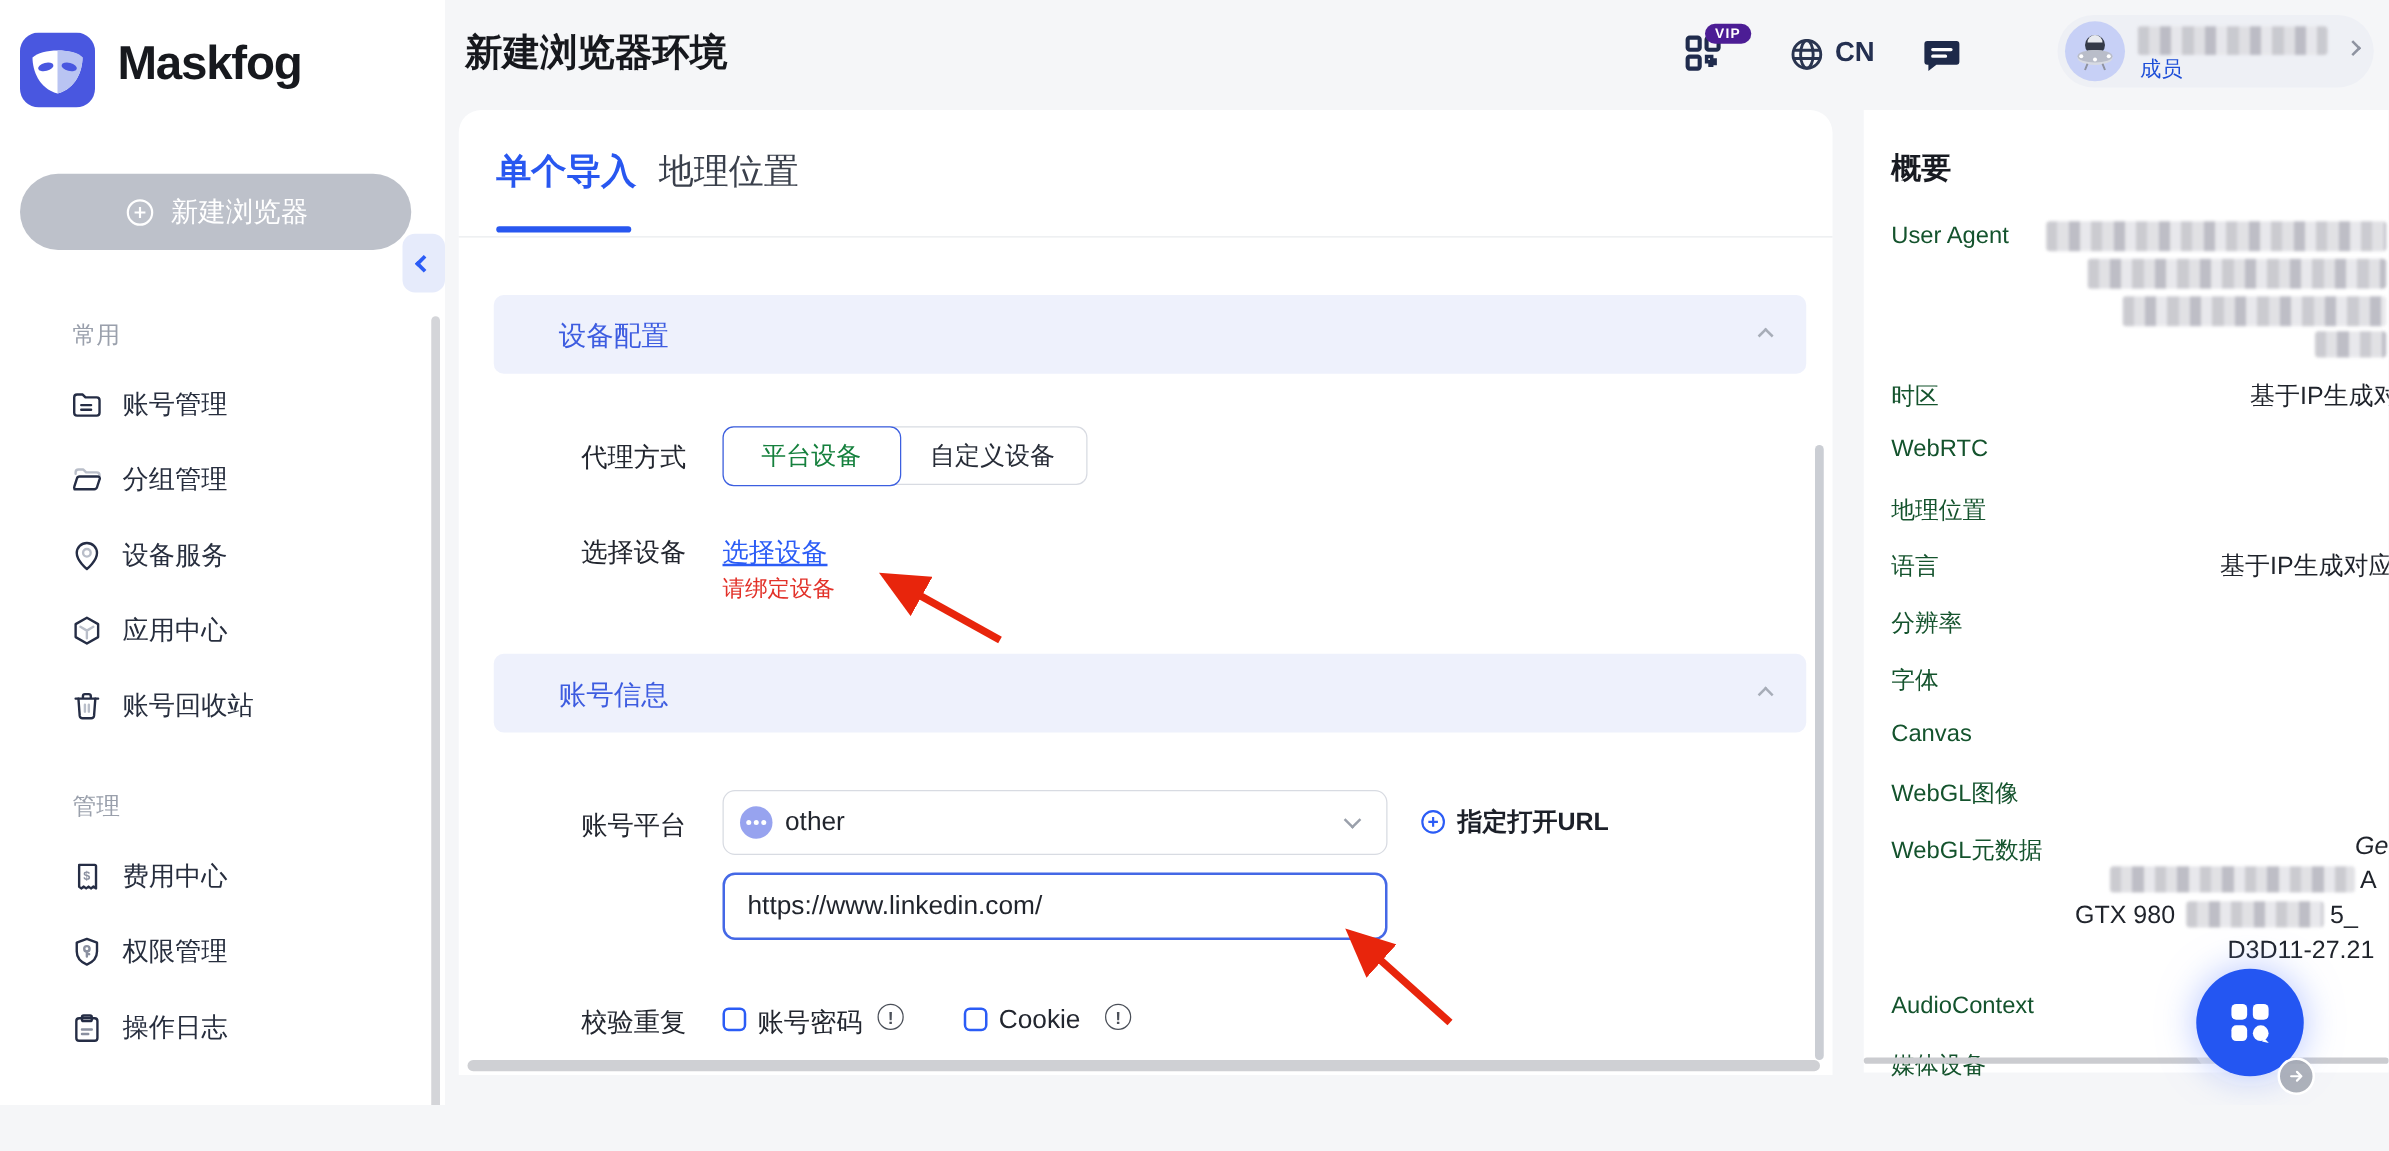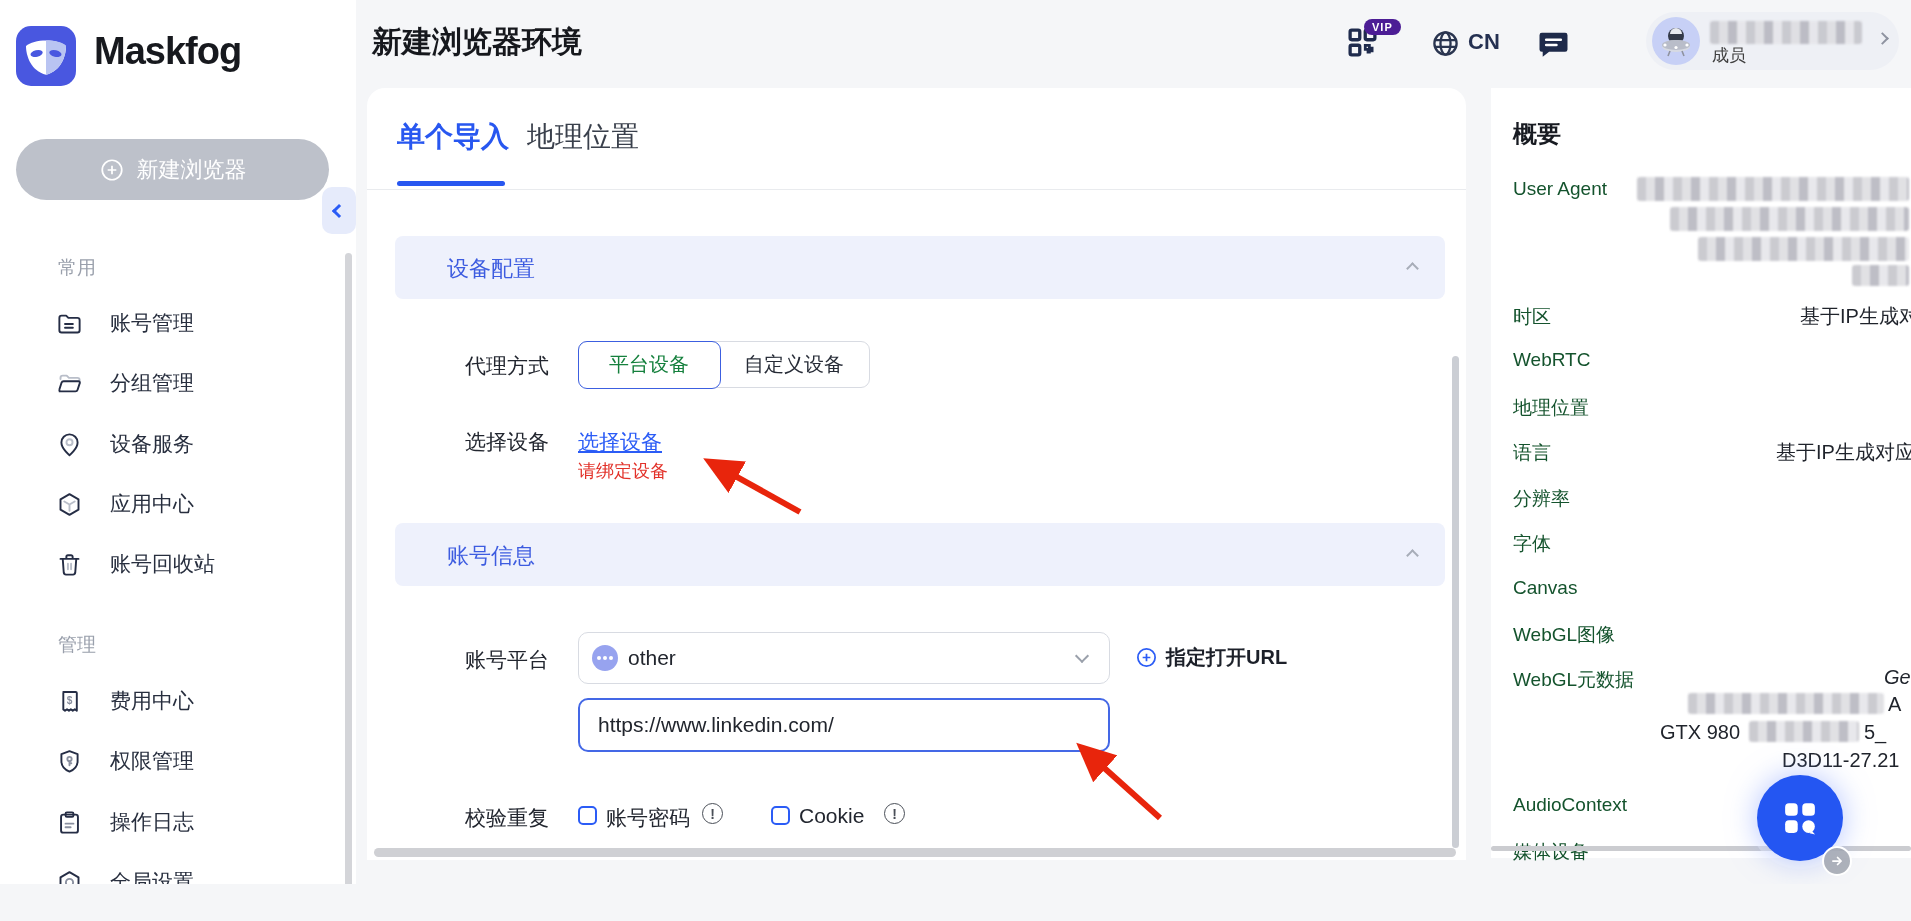--- a/index.html
+++ b/index.html
@@ -12,21 +12,21 @@
   .sidebar { left:0; top:0; width:356px; height:921px; background:#ffffff; }
   .brand-text { left:94px; top:30px; font-size:38px; font-weight:800; color:#17191e; letter-spacing:-1px; }
   .new-btn { left:16px; top:139px; width:313px; height:61px; background:#bdc1ca; border-radius:31px;
              display:flex; align-items:center; justify-content:center; gap:12px; color:#fff;
              font-size:22px; cursor:pointer; border:none; }
   .collapse-tab { left:322px; top:187px; width:34px; height:47px; background:#e6ebfb; border-radius:10px;
                   display:flex; align-items:center; justify-content:center; cursor:pointer; }
   .chev { display:inline-block; width:10px; height:10px; border-left:3px solid #2b5cf6; border-bottom:3px solid #2b5cf6; transform:rotate(45deg); }
   .side-scroll { left:345px; top:253px; width:7px; height:668px; background:#d4d5d9; border-radius:4px; }
   .sec-label { left:58px; font-size:19px; color:#9aa0ac; }
-  .side-item { left:40px; width:300px; height:40px; display:flex; align-items:center; gap:27px; padding-left:16px; cursor:pointer; }
+  .side-item { left:40px; width:300px; height:40px; display:flex; align-items:center; gap:15px; padding-left:16px; cursor:pointer; }
   .side-item svg { width:27px; height:27px; stroke:#252d45; stroke-width:1.7; fill:none; stroke-linecap:round; stroke-linejoin:round; flex:0 0 27px; }
   .side-item .lbl { font-size:21px; color:#272e3e; }
 
   
   .page-title { left:372px; top:22px; font-size:30px; font-weight:800; color:#16181d; }
   .vip-badge { left:1364px; top:19px; background:#4c1d95; color:#fff; font-size:11px; font-weight:700;
                padding:2px 8px; border-radius:9px; letter-spacing:1px; }
   .cn-text { left:1468px; top:29px; font-size:22px; font-weight:700; color:#243051; }
   .avatar-pill { left:1646px; top:12px; width:253px; height:58px; background:#eef0f5; border-radius:29px; cursor:pointer; }
   .avatar-circle { left:1652px; top:17px; width:48px; height:48px; border-radius:50%; background:#c7d0f6; overflow:hidden; }
@@ -175,27 +175,20 @@
     <span class="lbl">权限管理</span>
   </div>
   <div class="abs side-item" style="top:802px;">
     <svg viewBox="0 0 24 24">
         <rect x="4.5" y="5" width="15" height="16" rx="2"></rect>
         <rect x="8.5" y="3" width="7" height="4" rx="1.2"></rect>
         <path d="M8.5 13h7M8.5 16.2h4.5" stroke="#8a90a0"></path>
       </svg>
     <span class="lbl">操作日志</span>
   </div>
-  <div class="abs side-item" style="top:862px;">
-    <svg viewBox="0 0 24 24">
-        <path d="M12 2.8l8 4.6v9.2l-8 4.6-8-4.6V7.4z"></path>
-        <circle cx="12" cy="12" r="3.2" stroke="#8a90a0"></circle>
-      </svg>
-    <span class="lbl">全局设置</span>
-  </div>
 
   <div class="abs page-title">新建浏览器环境</div>
 
   <div class="abs" style="left:1346px;top:26px;">
     <svg width="33" height="33" viewBox="0 0 24 24" style="stroke:#1f2b4d;fill:none;stroke-width:2.4;">
       <rect x="3" y="3" width="7" height="7" rx="1.2"></rect>
         <rect x="14" y="3" width="7" height="7" rx="1.2"></rect>
       <rect x="3" y="14" width="7" height="7" rx="1.2"></rect>
       <path d="M14 14h3v3h-3zM19 15v4M15 19h3" stroke-width="2"></path>
     </svg>
@@ -225,21 +218,21 @@
       <path d="M18 17a6 6 0 0 1 12 0z" fill="#e8eaef"></path>
       <ellipse cx="24" cy="29" rx="14" ry="6" fill="#d7dae2"></ellipse>
       <ellipse cx="24" cy="28" rx="14" ry="5" fill="#b9bdc9"></ellipse>
       <circle cx="13" cy="28" r="1.6" fill="#fff"></circle>
         <circle cx="24" cy="30.5" r="1.6" fill="#fff"></circle>
         <circle cx="35" cy="28" r="1.6" fill="#fff"></circle>
       <path d="M18 34l-2 5M30 34l2 5" stroke="#8f93a0" stroke-width="1.6"></path>
     </svg>
   </div>
   <div class="abs blurbar" style="left:1710px;top:21px;width:152px;height:23px;"></div>
-  <div class="abs" style="left:1712px;top:44px;font-size:17px;color:#404040;">成员</div>
+  <div class="abs" style="left:1712px;top:44px;font-size:17px;color:#1d4ed8;">成员</div>
   <span class="abs chev-right" style="left:1878px;top:34px;"></span>
 
   <div class="abs card"></div>
 
   <div class="abs tab active" style="left:397px;top:118px;">单个导入</div>
   <div class="abs tab idle" style="left:527px;top:118px;">地理位置</div>
   <div class="abs tab-underline"></div>
   <div class="abs tab-divider"></div>
 
   <div class="abs sec-hdr" style="top:236px;"></div>

